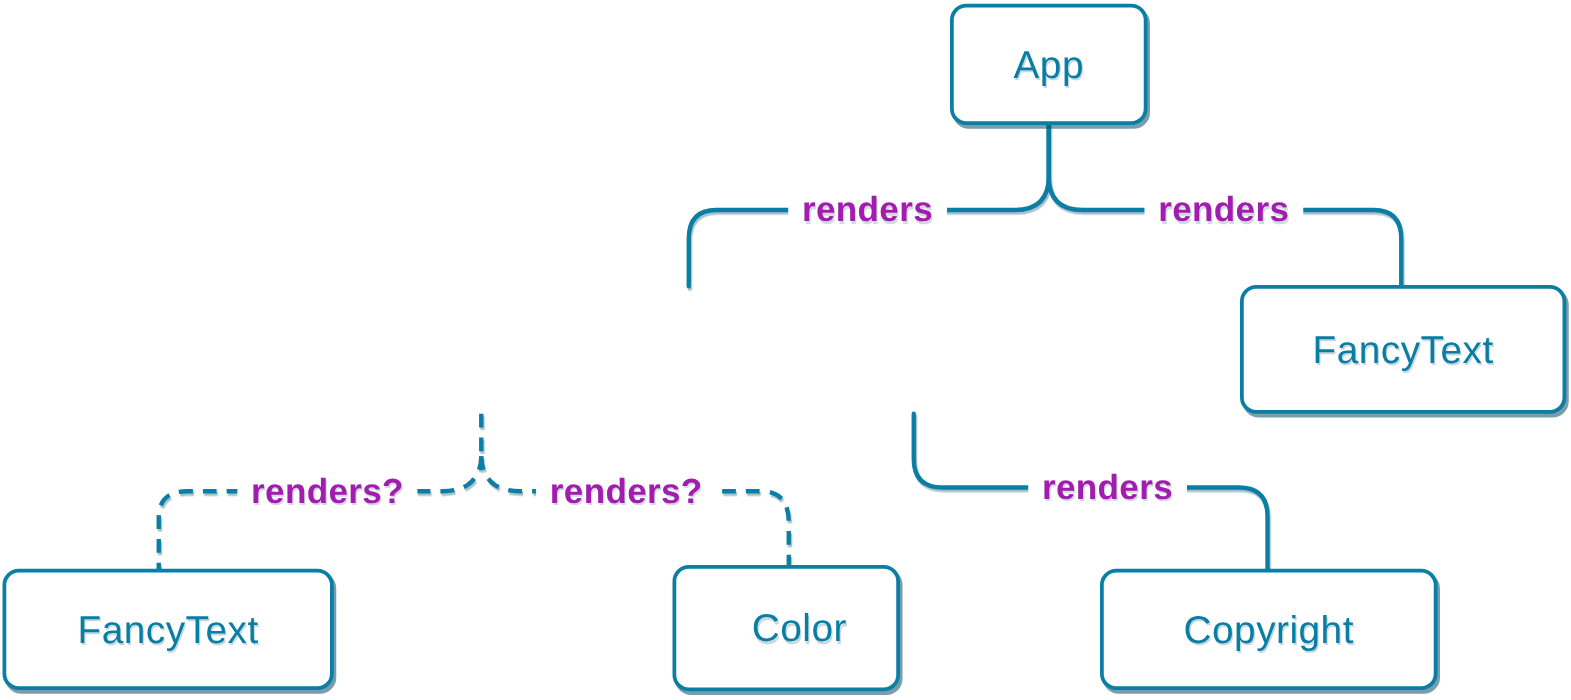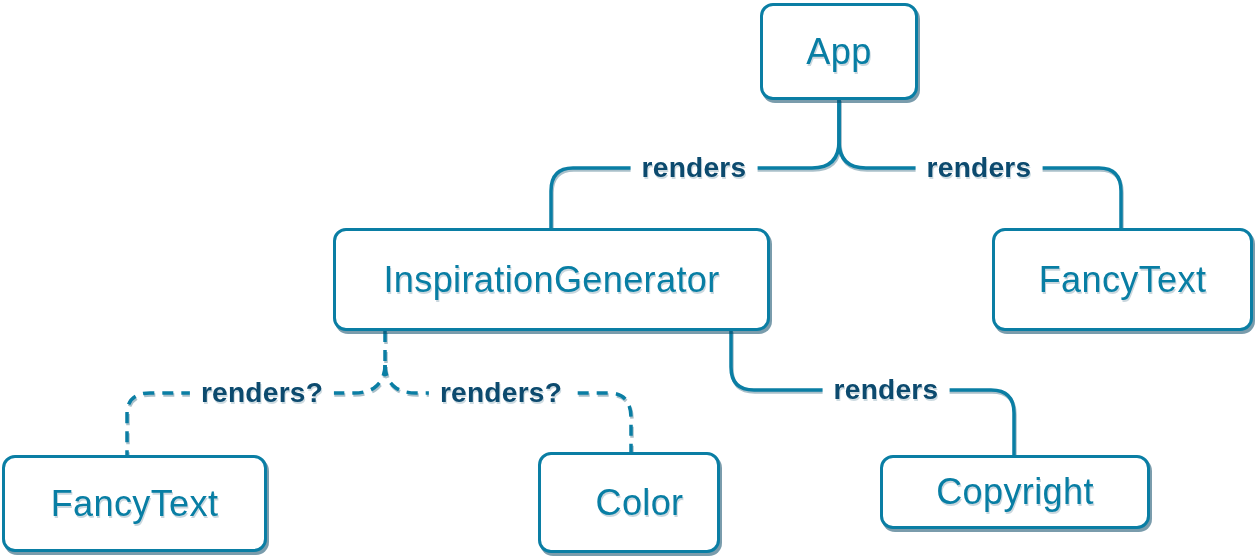--- a/index.html
+++ b/index.html
@@ -41,46 +41,46 @@
     z-index: 2;
     box-sizing: border-box;
     background: #ffffff;
     border: 3px solid #0A7EA4;
     border-radius: 13px;
     box-shadow: 2px 3px 0 rgba(12, 74, 104, 0.55);
     display: flex;
     align-items: center;
     justify-content: center;
     color: #087EA4;
-    font-size: 36px;
+    font-size: 31px;
     font-weight: 500;
     letter-spacing: 0.4px;
     text-shadow: 1px 2px 0 rgba(12, 74, 104, 0.22);
     white-space: nowrap;
   }
   .edge-label {
     position: absolute;
     z-index: 2;
     transform: translate(-50%, -50%);
     background: #ffffff;
     padding: 2px 11px;
-    color: #0c4a6e;
+    color: #a21caf;
     font-size: 28px;
     font-weight: 600;
     line-height: 1;
     letter-spacing: 0.3px;
     text-shadow: 1px 2px 0 rgba(12, 74, 104, 0.2);
     white-space: nowrap;
   }
   #node-app           { left: 760px; top: 3px;   width: 158px; height: 97px; }
   #node-ig            { left: 333px; top: 228px; width: 437px; height: 103px; }
   #node-ft-top        { left: 992px; top: 228px; width: 261px; height: 103px; }
   #node-ft-bottom     { left: 2px;   top: 455px; width: 265px; height: 97px; }
   #node-color         { left: 538px; top: 452px; width: 182px; height: 101px; padding-left: 21px; }
-  #node-copyright     { left: 880px; top: 455px; width: 270px; height: 74px; }
+  #node-copyright     { left: 880px; top: 455px; width: 270px; height: 97px; }
   #edge-label-0 { left: 694px; top: 168px; }
   #edge-label-1 { left: 979px; top: 168px; }
   #edge-label-2 { left: 262px; top: 393px; }
   #edge-label-3 { left: 501px; top: 393px; }
   #edge-label-4 { left: 886px; top: 390px; }
 </style>
 </head>
 <body>
 
 <div class="canvas">
@@ -97,23 +97,20 @@
 
     <path class="edge-dashed" d="M385 365 Q385 380 374 388 Q366 393 354 393 H150 Q127 393 127 414 V456"></path>
 
     <path class="edge-dashed" d="M385 365 Q385 380 396 388 Q404 393 416 393 H609 Q631 393 631 418 V453"></path>
   </svg>
 
   <div class="node" id="node-app">
     <span>App</span>
   </div>
 
-  <div class="node" id="node-ig">
-    <span>InspirationGenerator</span>
-  </div>
 
   <div class="node" id="node-ft-top">
     <span>FancyText</span>
   </div>
 
   <div class="node" id="node-ft-bottom">
     <span>FancyText</span>
   </div>
 
   <div class="node" id="node-color">

